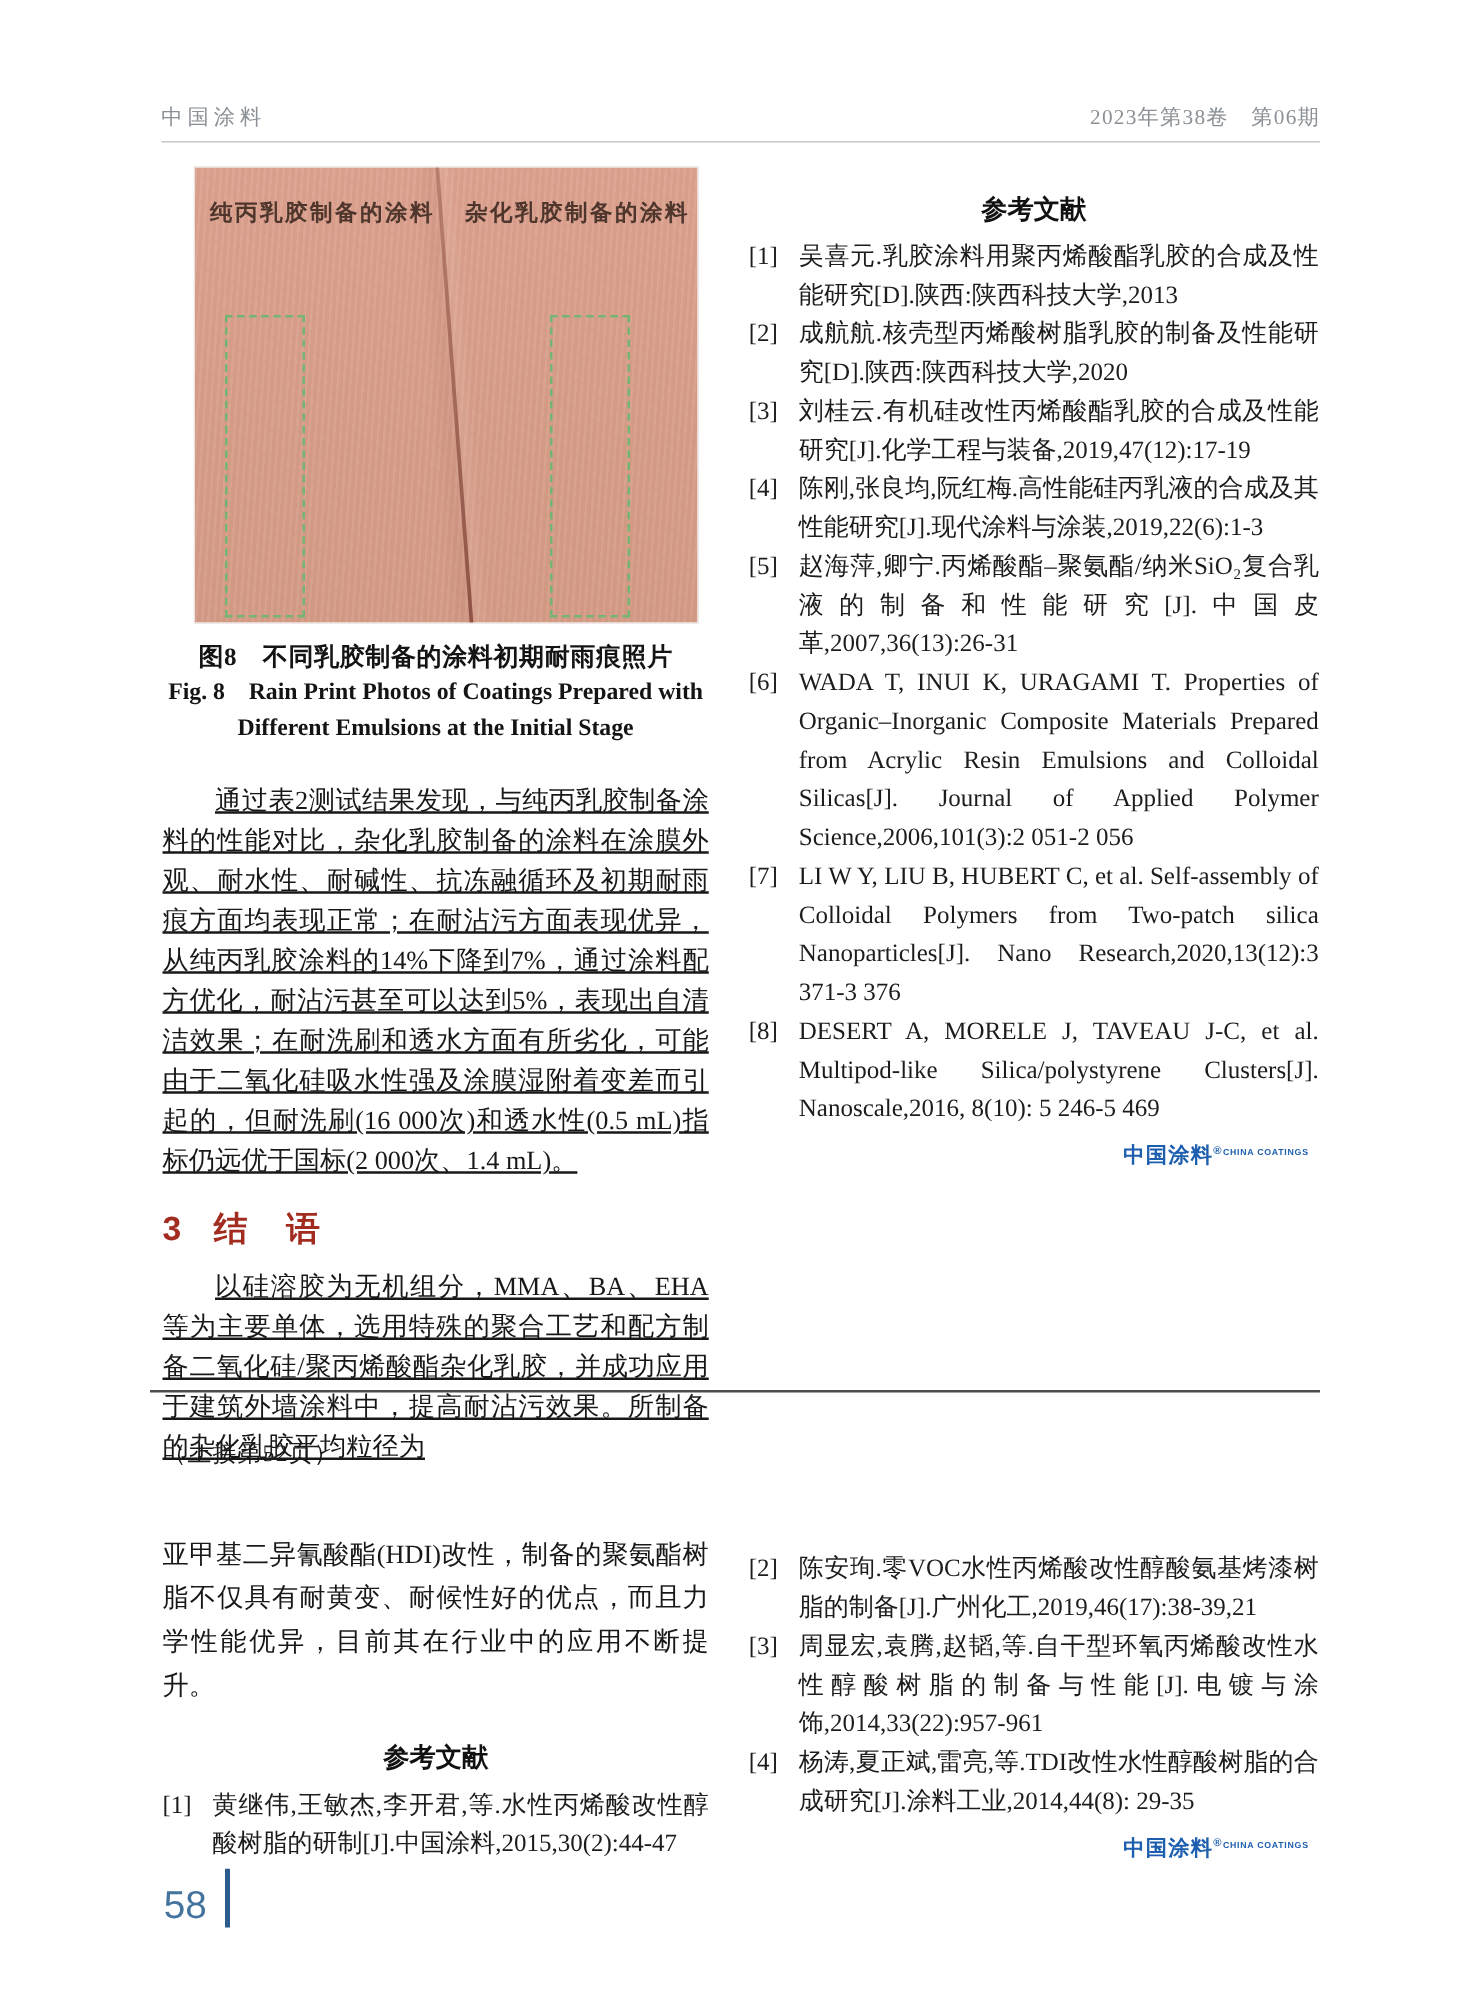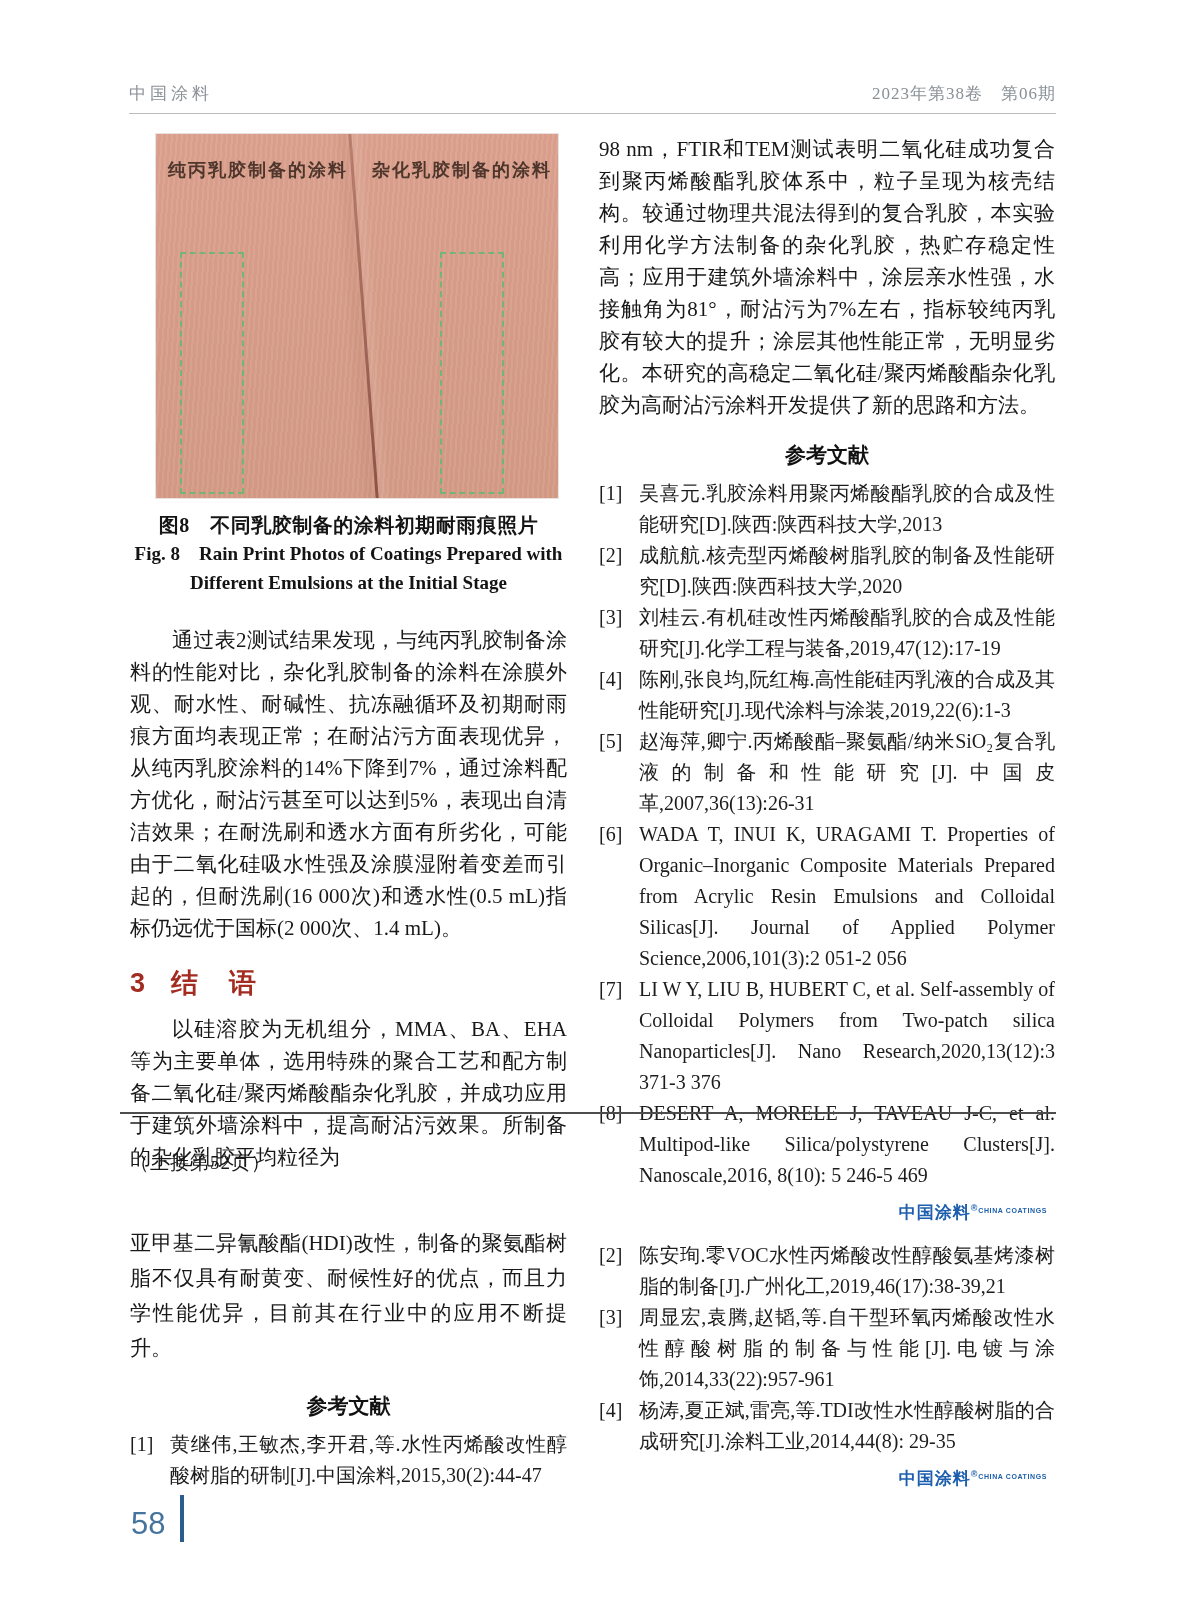--- a/index.html
+++ b/index.html
@@ -56,21 +56,21 @@
   .marker-rect.right { left:284px; }
 
   .caption-zh {
     margin-top:13px; text-align:center; font-weight:bold;
     font-size:20px; color:#141414; letter-spacing:0.5px;
   }
   .caption-en { text-align:center; font-weight:bold; font-size:19px; line-height:29px; color:#141414; }
 
   
   .para { font-size:21px; line-height:32px; text-align:justify; color:#181818; }
-  .para.indent { text-indent:2em; }
+  .para.indent { text-indent:2em;text-decoration:underline; }
   .col-left > .para.first { margin-top:27px; }
 
   .section-heading {
     margin-top:21px; display:flex; gap:24px; align-items:baseline;
     color:#a32c20; font-weight:bold; font-size:27px;
     font-family:"Liberation Sans","DejaVu Sans",sans-serif; letter-spacing:2px;
   }
   .section-heading + .para { margin-top:12px; }
 
   .refs-title { text-align:center; font-weight:bold; font-size:21px; margin-top:20px; margin-bottom:9px; color:#111; }
@@ -136,21 +136,20 @@
 
       <div class="section-heading">
         <span>3</span>
         <span>结　语</span>
       </div>
 
       <div class="para indent">以硅溶胶为无机组分，MMA、BA、EHA等为主要单体，选用特殊的聚合工艺和配方制备二氧化硅/聚丙烯酸酯杂化乳胶，并成功应用于建筑外墙涂料中，提高耐沾污效果。所制备的杂化乳胶平均粒径为</div>
     </div>
 
     <div class="col-right">
-      <div class="para">98 nm，FTIR和TEM测试表明二氧化硅成功复合到聚丙烯酸酯乳胶体系中，粒子呈现为核壳结构。较通过物理共混法得到的复合乳胶，本实验利用化学方法制备的杂化乳胶，热贮存稳定性高；应用于建筑外墙涂料中，涂层亲水性强，水接触角为81°，耐沾污为7%左右，指标较纯丙乳胶有较大的提升；涂层其他性能正常，无明显劣化。本研究的高稳定二氧化硅/聚丙烯酸酯杂化乳胶为高耐沾污涂料开发提供了新的思路和方法。</div>
 
       <div class="refs-title">参考文献</div>
 
       <div class="ref-list">
 
           <div class="ref-item">
             <span class="ref-num">[1]</span>
             <span class="ref-text">吴喜元.乳胶涂料用聚丙烯酸酯乳胶的合成及性能研究[D].陕西:陕西科技大学,2013</span>
           </div>
 

